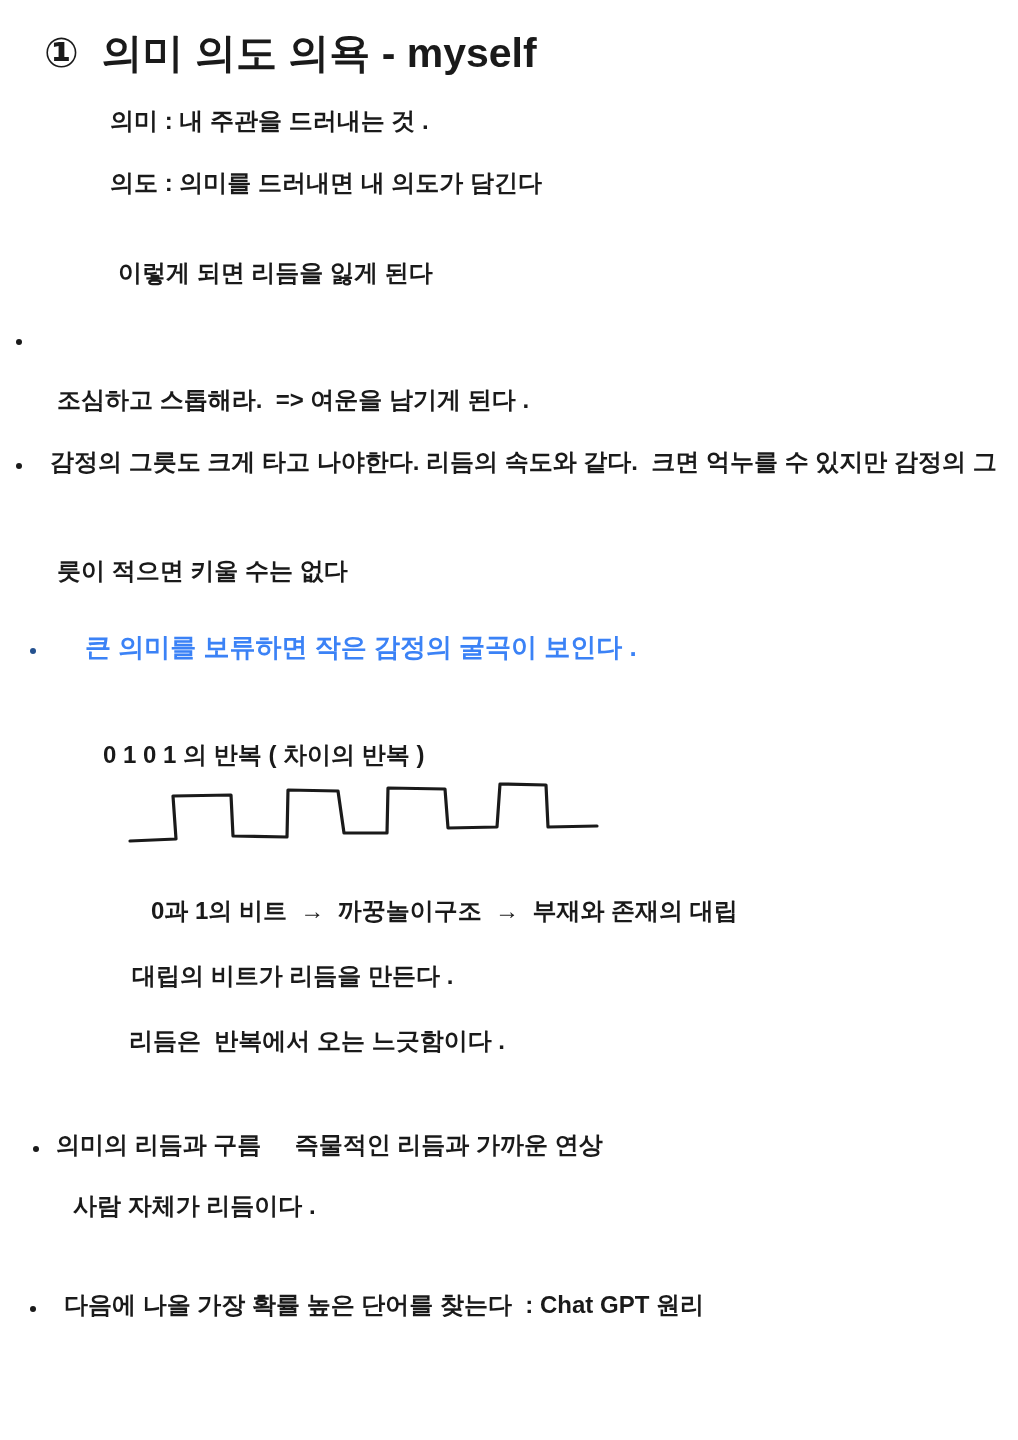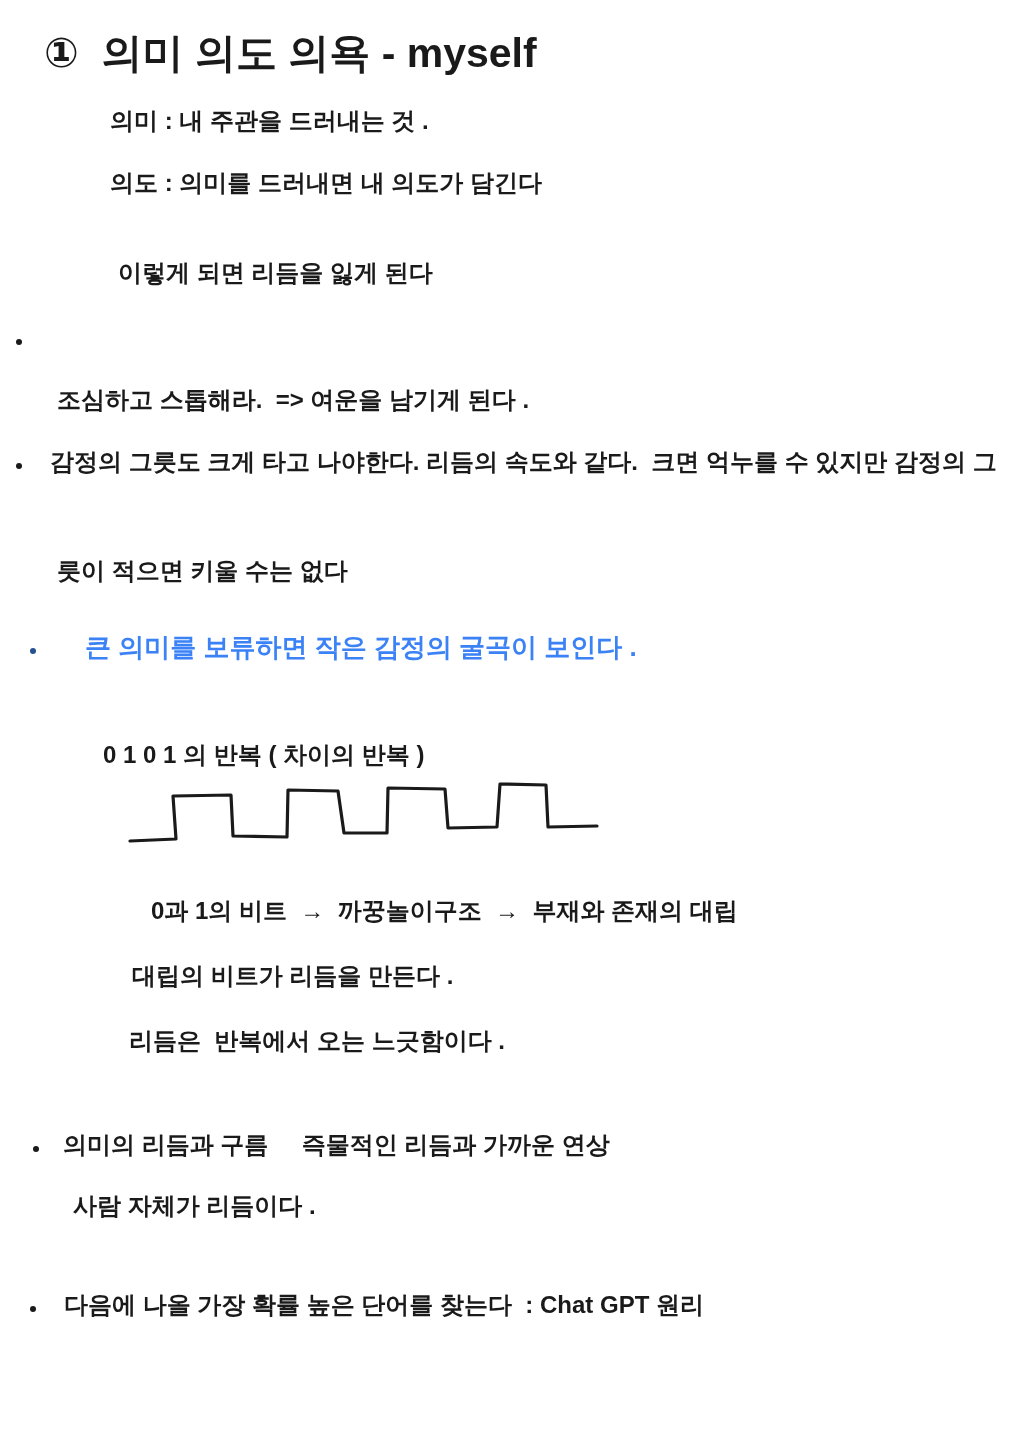--- a/index.html
+++ b/index.html
@@ -56,21 +56,21 @@
     left:120px;
     top:762px;
     width:480px;
     height:92px;
   }
 
   .l-bits{left:127px;top:896px;margin-left:24px;}
   .l-beat{left:132px;top:961px;}
   .l-ease{left:129px;top:1026px;text-align:right;}
 
-  .l-mr1{left:63px;top:1130px;}
+  .l-mr1{left:56px;top:1130px;}
   .l-mr2{left:73px;top:1191px;}
 
   .l-gpt{left:64px;top:1290px;}
 </style>
 </head>
 <body>
 
 <div class="page">
 
   <div class="title">①  의미 의도 의욕 - myself</div>

